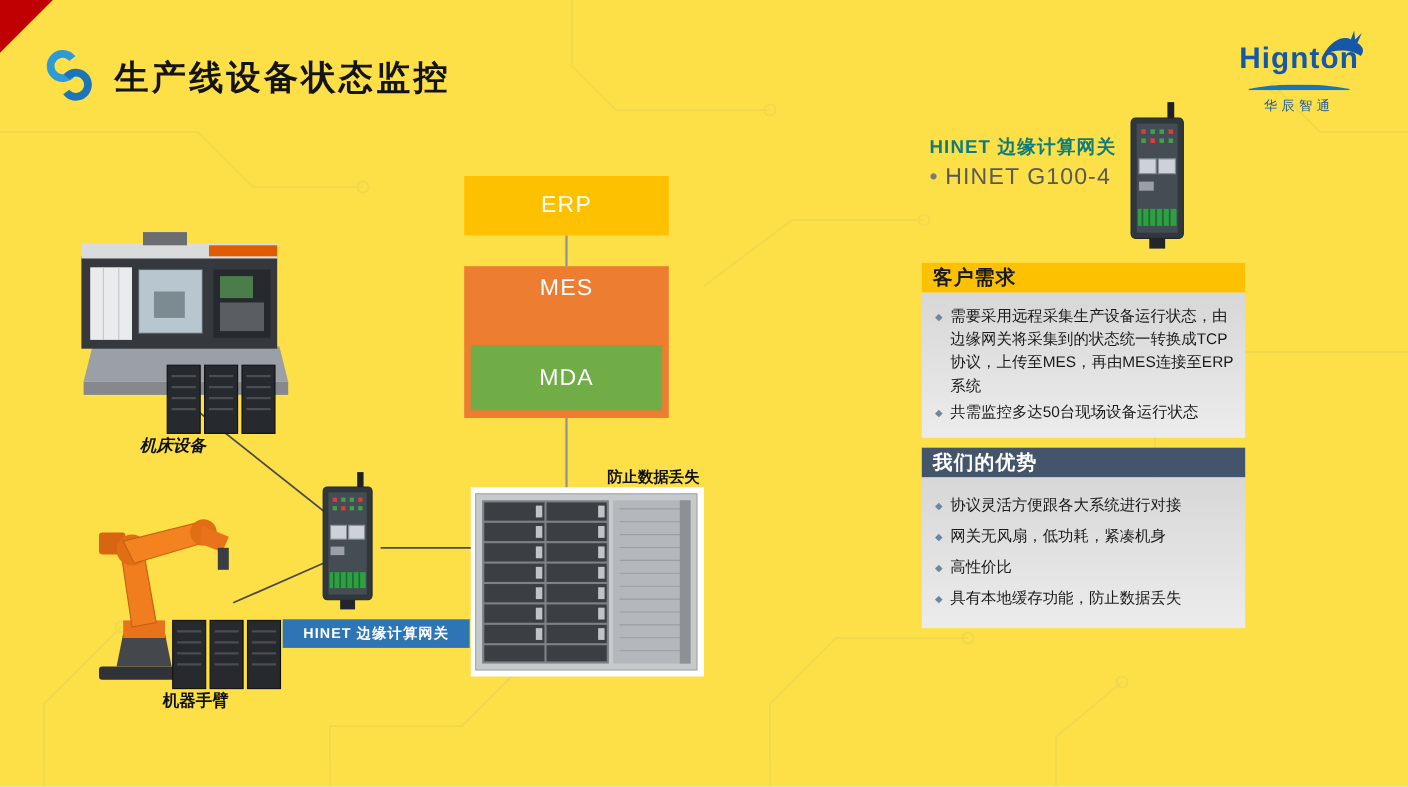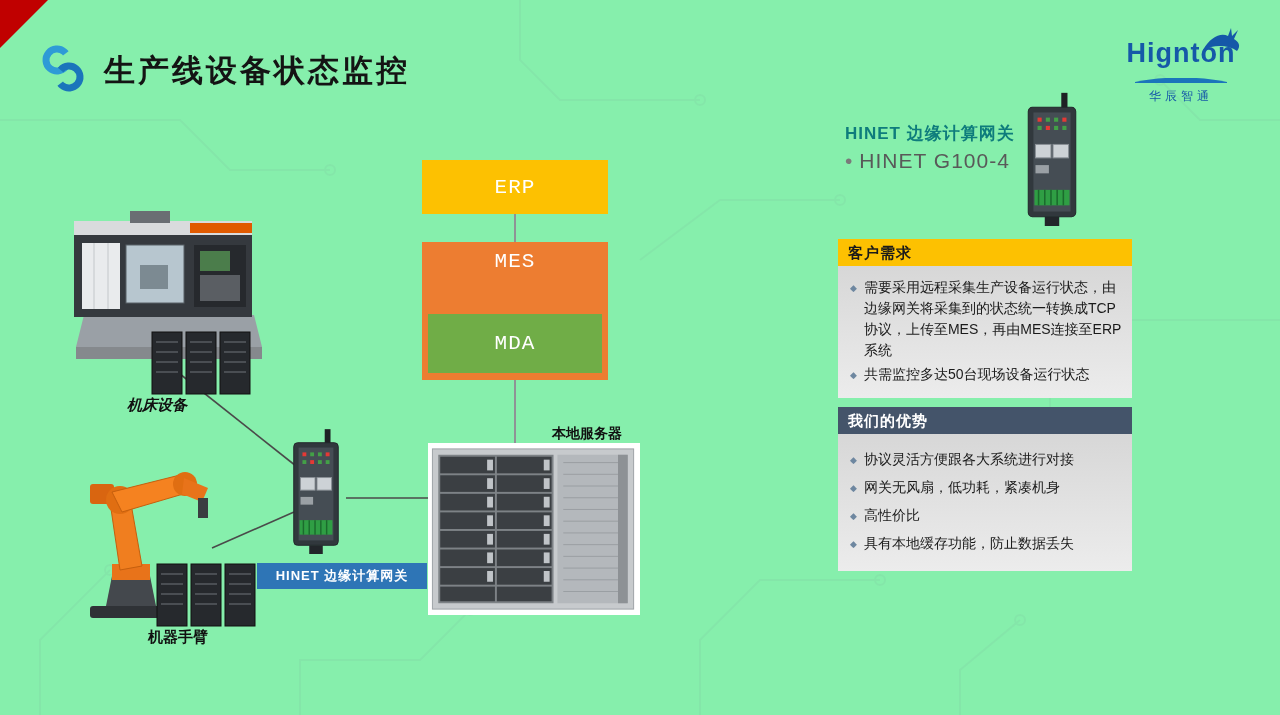--- a/index.html
+++ b/index.html
@@ -1,20 +1,20 @@
 <!DOCTYPE html>
 <html><head>
 <meta charset="utf-8">
 <style>
   * { margin:0; padding:0; box-sizing:border-box; }
   html,body { background:#e9eaeb; }
   body { font-family:"Liberation Sans", sans-serif; }
   .slide {
     position:relative; width:1280px; height:715px; margin:0 auto;
-    background:#86efac; overflow:hidden;
+    background:#fde047; overflow:hidden;
   }
   .abs { position:absolute; }
   
   .bg-circuit { position:absolute; inset:0; opacity:.07; z-index:0; }
   
   .corner-red {
     position:absolute; top:0; left:0; width:0; height:0; z-index:5;
     border-top:48px solid #c00000; border-right:48px solid transparent;
   }
   
@@ -24,21 +24,21 @@
     font-size:31px; font-weight:bold; color:#141414; letter-spacing:3px;
   }
   
   .brand { right:34px; top:38px; width:130px; text-align:center; z-index:4; }
   .brand .antelope { position:absolute; right:2px; top:-12px; }
   .brand .wordmark { font-size:27px; font-weight:bold; color:#1558a8; letter-spacing:1px; }
   .brand .underline { width:92px; height:5px; margin:0 auto; }
   .brand .subtitle { font-size:12px; color:#1558a8; letter-spacing:4px; margin-top:1px; }
   
   .box { display:flex; align-items:center; justify-content:center; z-index:3;
-         color:#fff; font-family:Liberation Mono, monospace; font-size:21px; letter-spacing:1px; }
+         color:#fff; font-family:Liberation Sans, sans-serif; font-size:21px; letter-spacing:1px; }
   .erp { left:422px; top:160px; width:186px; height:54px; background:#fdc101; }
   .mes { left:422px; top:242px; width:186px; height:138px; background:#ed7d31;
          align-items:flex-start; }
   .mes span { margin-top:8px; }
   .mda { left:428px; top:314px; width:174px; height:59px; background:#70ad47; }
   .vline { width:2px; background:#8f9296; z-index:2; }
   .vl1 { left:514px; top:214px; height:28px; }
   .vl2 { left:514px; top:380px; height:64px; }
   .connectors { position:absolute; inset:0; z-index:1; }
   
@@ -62,21 +62,21 @@
                   padding:2px; z-index:2; }
   
   .product-title { left:845px; top:122px; font-size:17px; font-weight:bold;
                    color:#0e7c7c; letter-spacing:1px; z-index:4; }
   .product-model { left:845px; top:149px; font-size:21px; color:#595959;
                    letter-spacing:1px; z-index:4; }
   .product-model .b { color:#7a7a7a; margin-right:6px; }
   .gw-right { left:1020px; top:92px; width:64px; height:140px; z-index:3; }
   .panel { left:838px; width:294px; z-index:4; }
   .panel .hd { height:27px; line-height:27px; padding-left:10px;
-               font-size:15px; font-weight:bold; letter-spacing:1px; }
+               font-size:18px; font-weight:bold; letter-spacing:1px; }
   .panel .bd { background:linear-gradient(180deg,#d7d7d7,#ececec);
                padding:8px 10px 10px 10px; }
   .needs { top:239px; }
   .needs .hd { background:#fdc101; color:#1a1a1a; }
   .adv { top:407px; }
   .adv .hd { background:#44546a; color:#fff; }
   .item { display:flex; align-items:flex-start; font-size:14px; color:#1a1a1a;
           line-height:1.5; margin:3px 0; }
   .adv .item { margin:7px 0; }
   .item .dm { font-size:9px; color:#6e87a0; margin:5px 7px 0 2px; flex:0 0 auto; }
@@ -137,21 +137,21 @@
   </div>
   <div class="abs vline vl1"></div>
   <div class="abs box mes">
     <span>MES</span>
   </div>
   <div class="abs box mda">
     <span>MDA</span>
   </div>
   <div class="abs vline vl2"></div>
 
-  <div class="abs dev-label lbl-server">本地服务器</div>
+  <div class="abs dev-label lbl-server">防止数据丢失</div>
   <div class="abs img server-photo">
     <svg width="208" height="168" viewBox="0 0 212 172">
       <rect x="2" y="4" width="206" height="164" fill="#c7cacd" stroke="#9ea2a6"></rect>
       <rect x="8" y="10" width="118" height="152" fill="#7d8286"></rect>
       <g fill="#3b3f43">
         <rect x="10" y="12" width="56" height="17"></rect>
           <rect x="68" y="12" width="56" height="17"></rect>
         <rect x="10" y="31" width="56" height="17"></rect>
           <rect x="68" y="31" width="56" height="17"></rect>
         <rect x="10" y="50" width="56" height="17"></rect>

